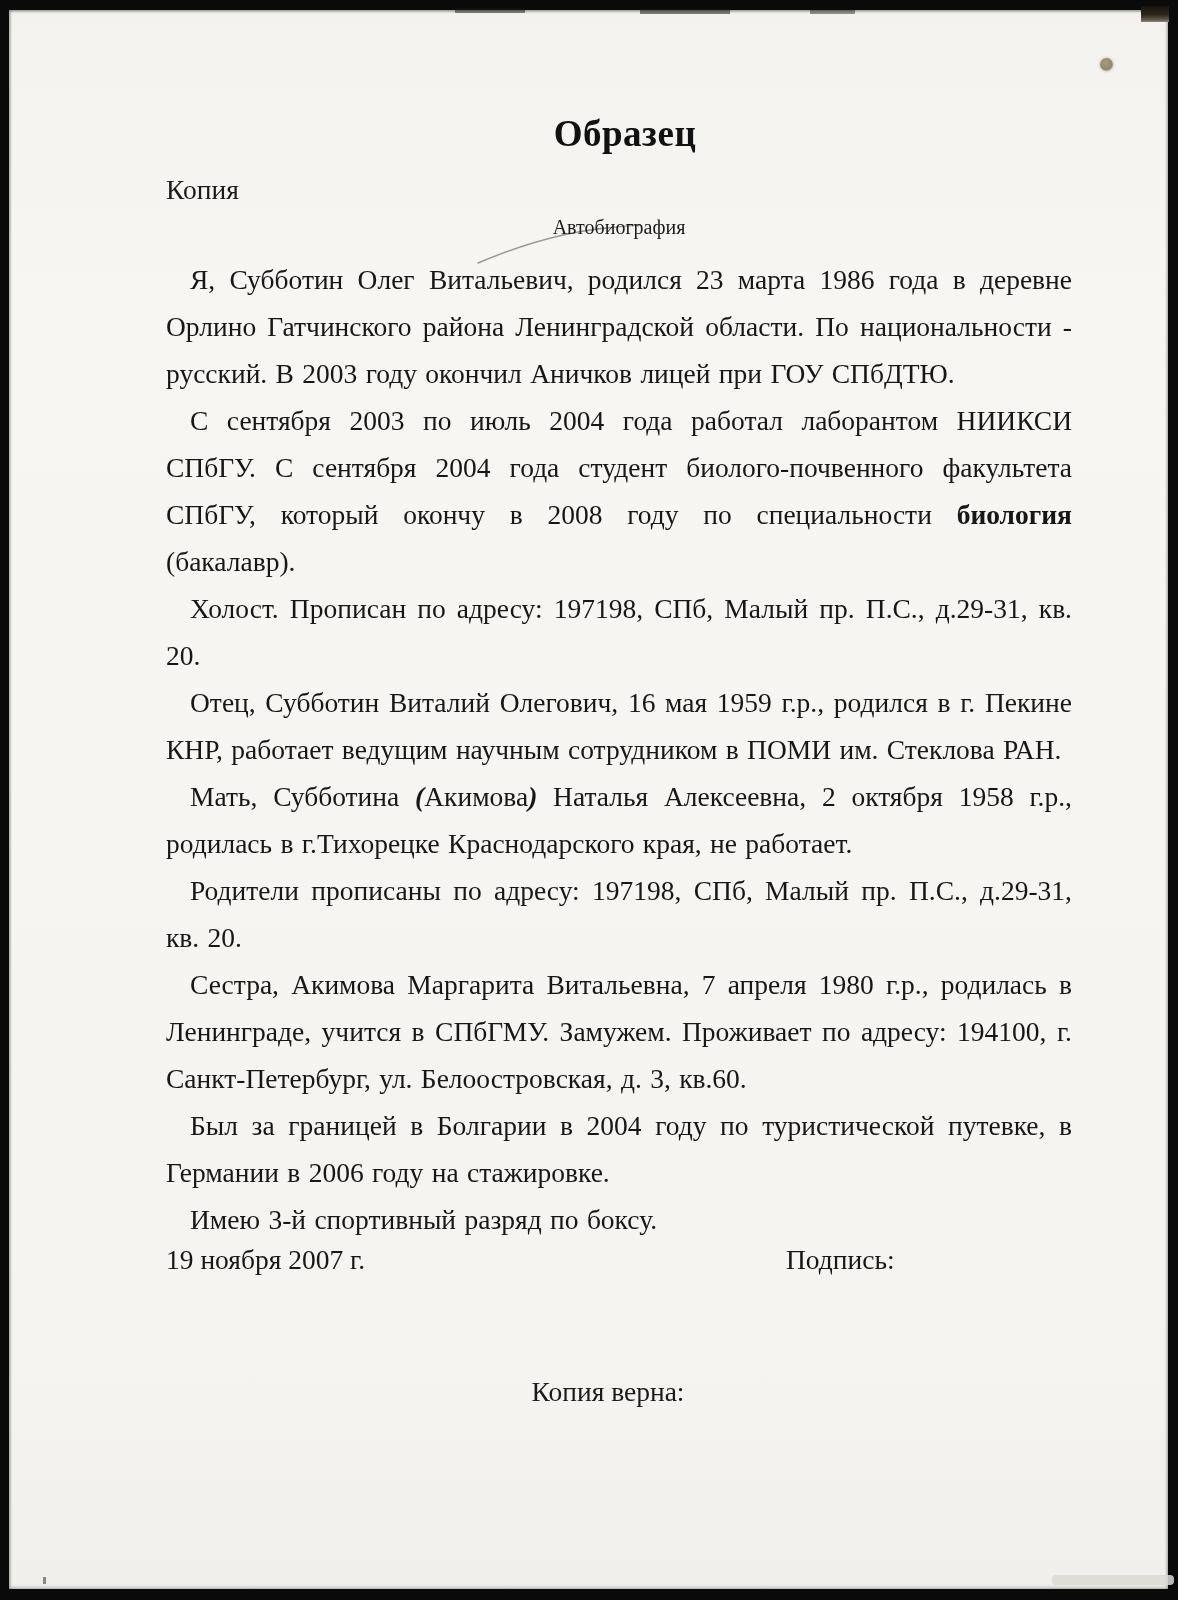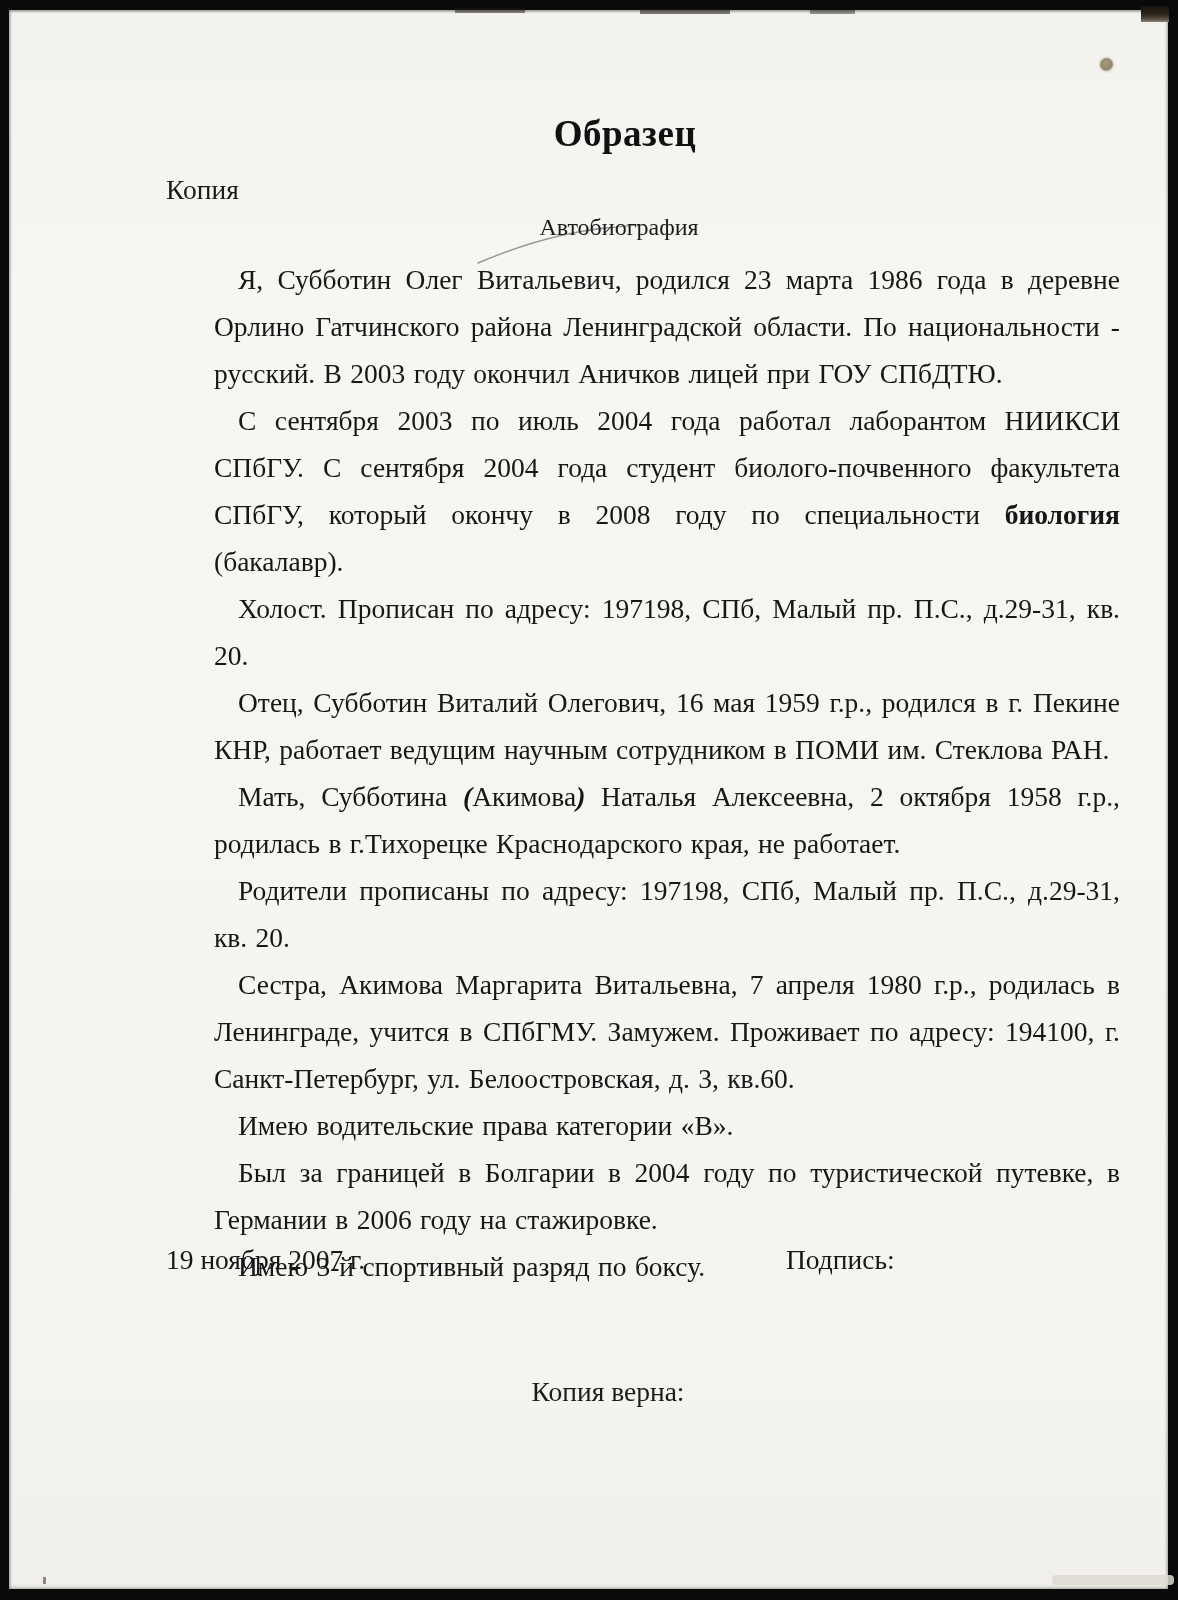--- a/index.html
+++ b/index.html
@@ -42,30 +42,29 @@
     position: absolute; left: 166px; top: 106px; width: 906px; margin: 6px;
     text-align: center; font-size: 37px; line-height: 44px;
     font-weight: 700; color: #111; letter-spacing: .5px;
   }
   .kopiya {
     position: absolute; left: 166px; top: 170px; width: 917px;
     text-align: left; font-size: 27.5px; line-height: 40px;
   }
   .heading {
     position: absolute; left: 166px; top: 207px; width: 906px;
-    text-align: center; font-size: 24px; line-height: 40px;
+    text-align: center; font-size: 20px; line-height: 40px;
   }
   .pen-stroke { position: absolute; left: 466px; top: 213px; width: 175px; height: 54px; }
 
   .doc-body {
     position: absolute; left: 166px; top: 256px; width: 906px;
     font-size: 27.5px; line-height: 47px;
     text-align: justify; word-spacing: 1.5px;
     color: #171717;
-    margin-left: 48px;
   }
   .doc-body p { margin: 0; text-indent: 24px; }
   .run-bold { font-weight: 700; }
   .run-bi { font-weight: 700; font-style: italic; }
 
   .footer-row {
     position: absolute; left: 166px; top: 1236px; width: 906px; height: 47px;
     font-size: 27.5px; line-height: 47px; color: #171717;
   }
   .footer-row .signature { position: absolute; left: 600px; top: 0; margin-left: 20px; }
@@ -98,21 +97,20 @@
 <div class="heading txt">Автобиография</div>
 
 <div class="doc-body">
   <p><span>Я, Субботин Олег Витальевич, родился 23 марта 1986 года в деревне Орлино Гатчинского района Ленинградской области. По национальности - русский. В 2003 году окончил Аничков лицей при ГОУ СПбДТЮ.</span></p>
   <p><span>С сентября 2003 по июль 2004 года работал лаборантом НИИКСИ СПбГУ. С сентября 2004 года студент биолого-почвенного факультета СПбГУ, который окончу в 2008 году по специальности </span><span class="run-bold">биология</span><span> (бакалавр).</span></p>
   <p><span>Холост. Прописан по адресу: 197198, СПб, Малый пр. П.С., д.29-31, кв. 20.</span></p>
   <p><span>Отец, Субботин Виталий Олегович, 16 мая 1959 г.р., родился в г. Пекине КНР, работает ведущим научным сотрудником в ПОМИ им. Стеклова РАН.</span></p>
   <p><span>Мать, Субботина </span><span class="run-bi">(</span><span>Акимова</span><span class="run-bi">)</span><span> Наталья Алексеевна, 2 октября 1958 г.р., родилась в г.Тихорецке Краснодарского края, не работает.</span></p>
   <p><span>Родители прописаны по адресу: 197198, СПб, Малый пр. П.С., д.29-31, кв. 20.</span></p>
   <p><span>Сестра, Акимова Маргарита Витальевна, 7 апреля 1980 г.р., родилась в Ленинграде, учится в СПбГМУ. Замужем. Проживает по адресу: 194100, г. Санкт-Петербург, ул. Белоостровская, д. 3, кв.60.</span></p>
-  <p><span>Имею водительские права категории «В».</span></p>
   <p><span>Был за границей в Болгарии в 2004 году по туристической путевке, в Германии в 2006 году на стажировке.</span></p>
   <p><span>Имею 3-й спортивный разряд по боксу.</span></p>
 </div>
 
 <div class="footer-row">
   <span class="date">19 ноября 2007 г.</span>
   <span class="signature">Подпись:</span>
 </div>
 
 <div class="certification">Копия верна:</div>

